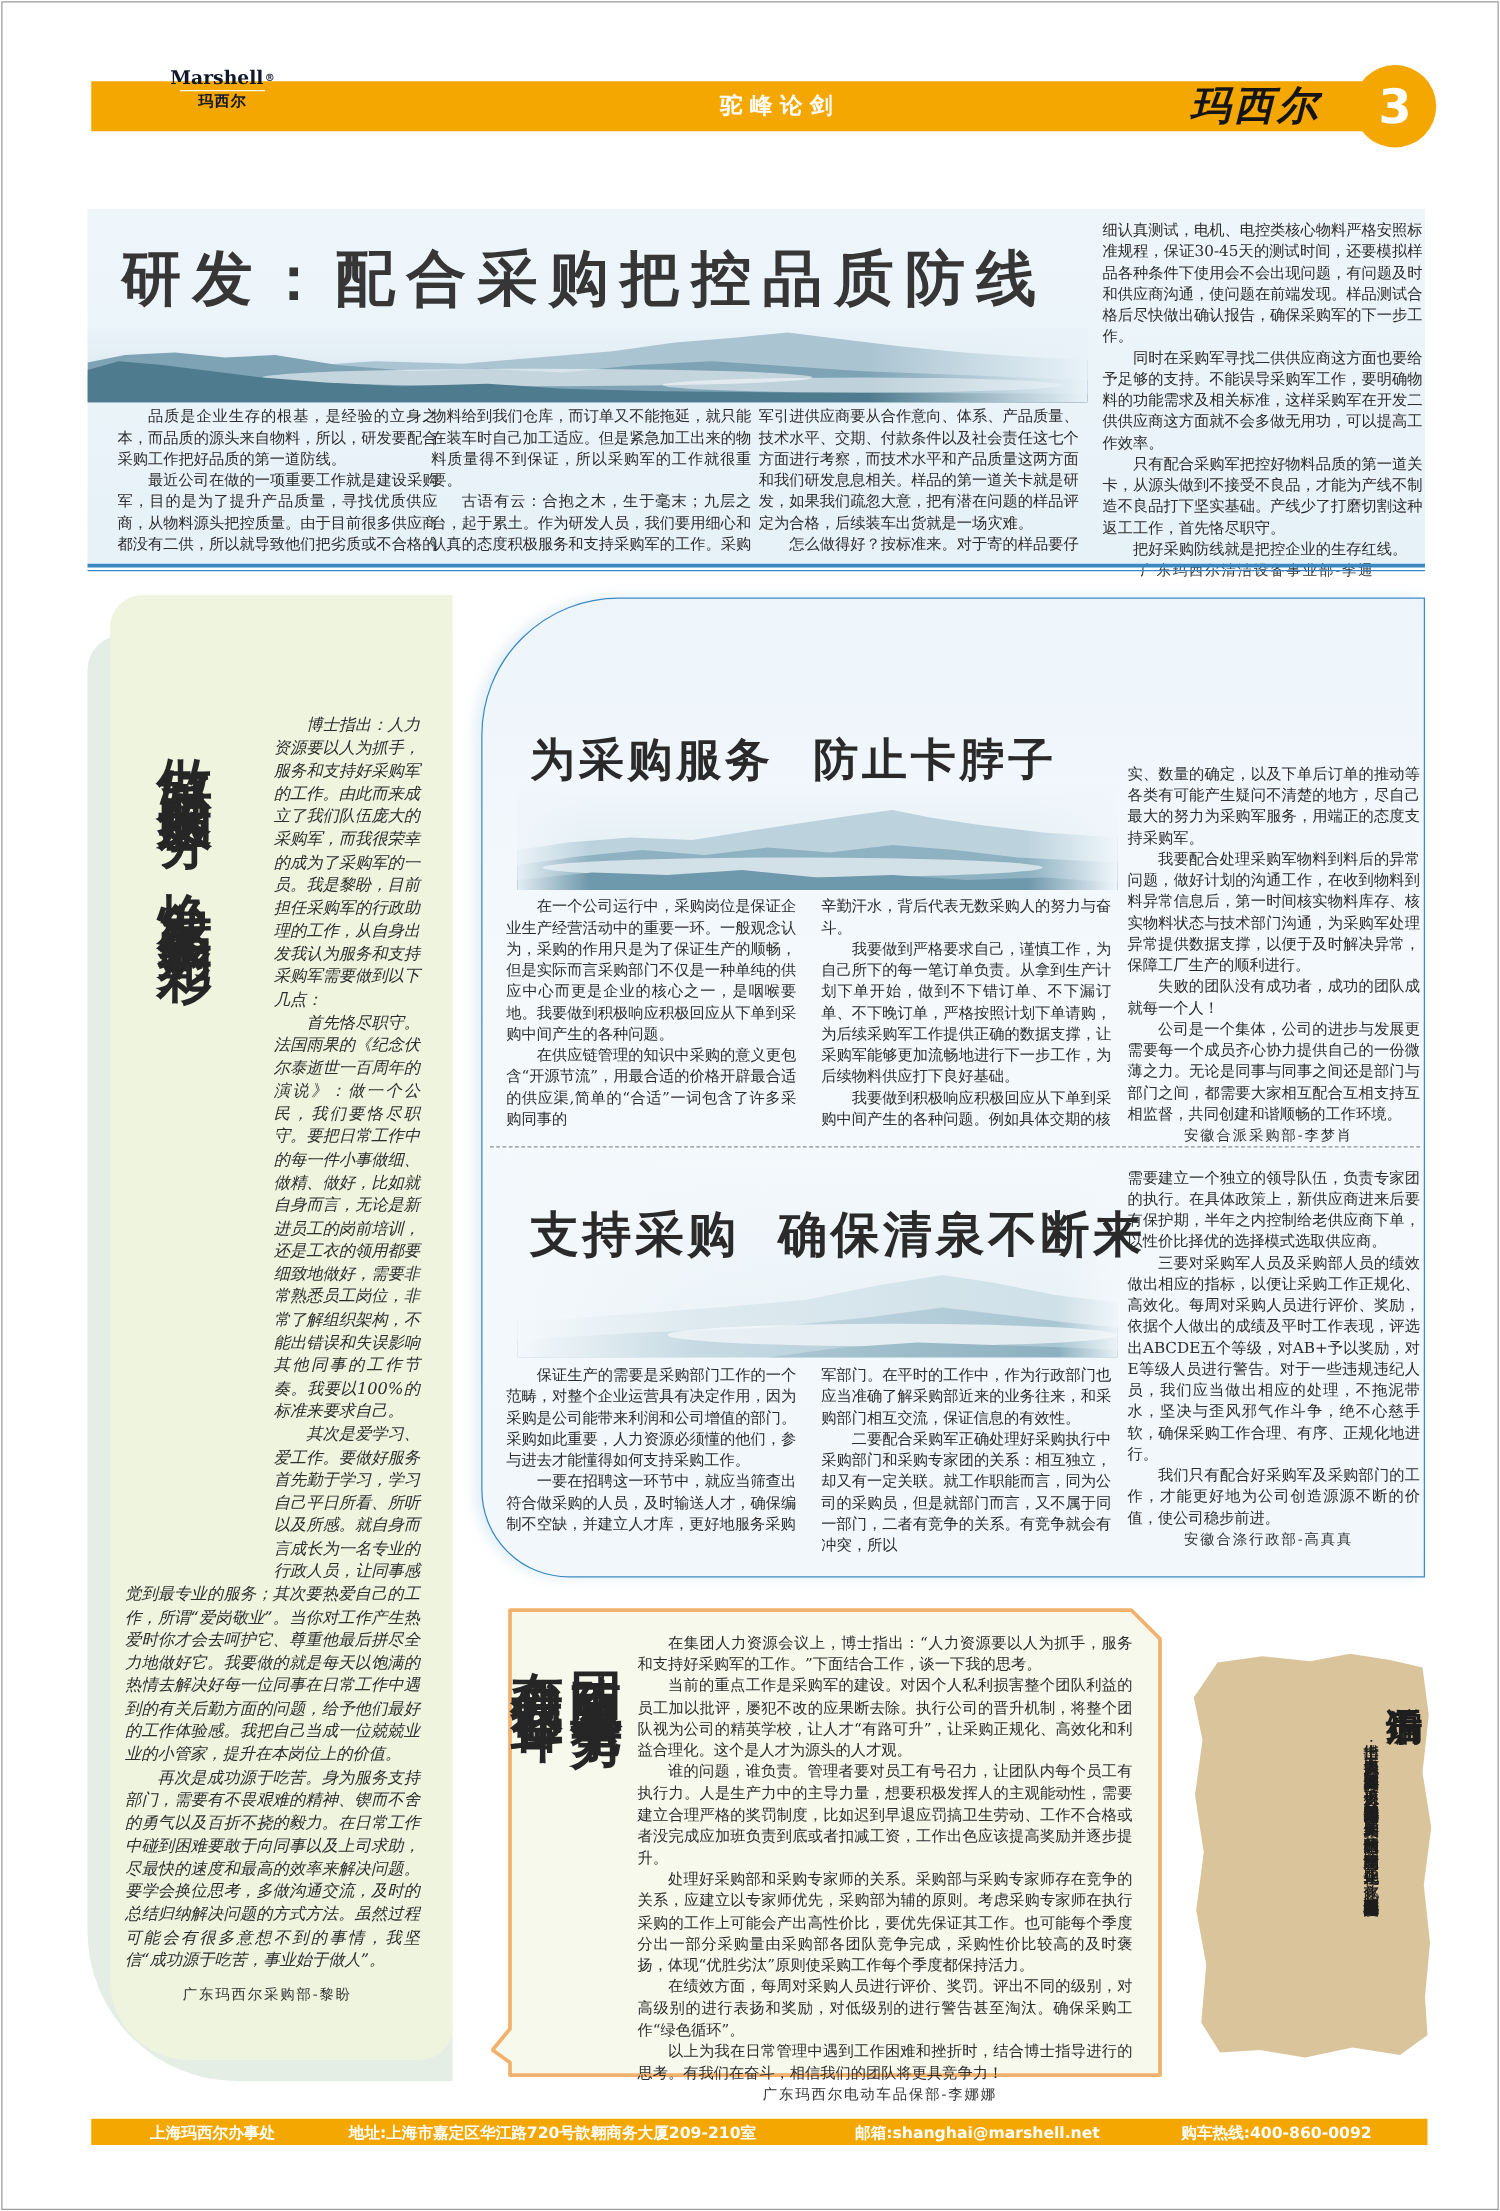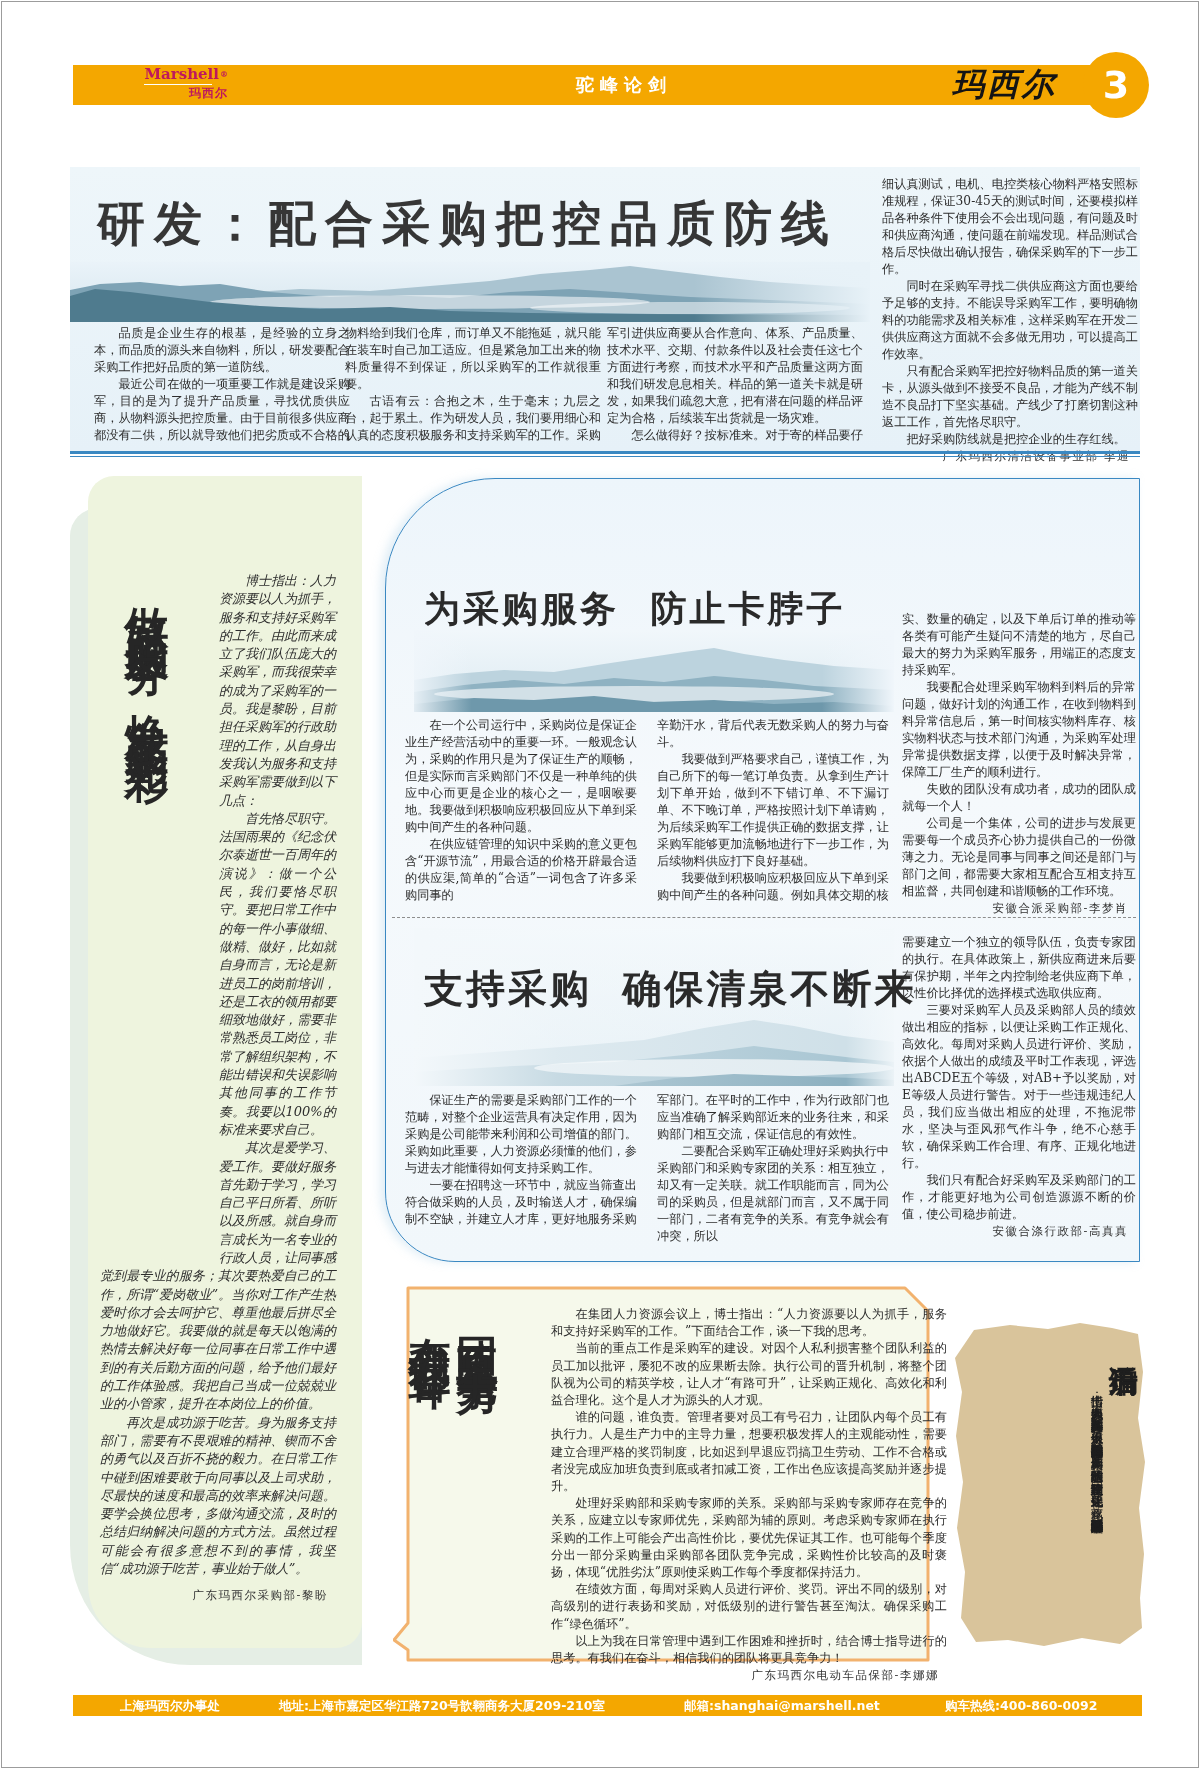--- a/index.html
+++ b/index.html
@@ -3,34 +3,34 @@
 <meta charset="utf-8">
 <style>
 *{box-sizing:border-box;}
 html,body{margin:0;padding:0;background:#fff;}
 #page{position:relative;width:1200px;height:1769px;overflow:hidden;background:#fff;font-family:"DejaVu Serif",serif;color:#333;}
 .abs{position:absolute;}
 .frame{position:absolute;left:1px;top:1px;width:1198px;height:1767px;border:1px solid #9c9c9c;}
 
 
 .hdr-bar{left:73px;top:65px;width:1045px;height:40px;background:#f4a700;}
-.logo{left:128px;top:66px;width:100px;color:#be185d;text-align:right;}
+.logo{left:128px;top:54px;width:100px;color:#0f172a;text-align:center;}
 .logo-en{font-family:"DejaVu Serif",serif;font-weight:bold;font-size:15px;line-height:17px;}
 .logo-reg{font-size:8px;vertical-align:top;margin-left:1px;}
 .logo-rule{height:1px;background:#fff;margin:1px 16px;}
 .logo-cn{font-family:"DejaVu Sans",sans-serif;font-size:12px;font-weight:bold;line-height:15px;letter-spacing:1px;}
 .section{left:549px;top:74px;width:150px;text-align:center;color:#fff;font-family:"DejaVu Sans",sans-serif;font-weight:bold;font-size:18px;letter-spacing:6px;line-height:22px;}
 .calli{left:952px;top:63px;font-family:"DejaVu Serif",serif;font-weight:bold;font-style:italic;font-size:32px;line-height:42px;letter-spacing:3px;color:#141414;white-space:nowrap;}
 .page-no{left:1083px;top:52px;width:66px;height:66px;border-radius:50%;background:#f4a700;color:#fff;font-family:"DejaVu Sans",sans-serif;font-weight:bold;font-size:38px;line-height:66px;text-align:center;}
 
 
 .col{position:absolute;font-size:12.2px;line-height:17px;text-align:justify;color:#2d2d2d;}
 .col p{margin:0;text-indent:2em;}
 .col p.cont{text-indent:0;}
-.byline{text-align:right;font-size:11.5px;letter-spacing:1.5px;color:#333;padding-right:8px;white-space:nowrap;}
+.byline{text-align:center;font-size:11.5px;letter-spacing:1.5px;color:#333;padding-right:8px;white-space:nowrap;}
 
 
 .top-panel{left:70px;top:167px;width:1070px;height:284px;background:linear-gradient(180deg,#eef6fa 0%,#e6f1f8 100%);}
 .top-rule-a{left:70px;top:451px;width:1070px;height:3px;background:#3f8fcb;}
 .top-rule-b{left:70px;top:456px;width:1070px;height:1px;background:#3f8fcb;}
 .top-title{left:97px;top:194px;font-family:"DejaVu Sans",sans-serif;font-weight:bold;font-size:48px;line-height:58px;letter-spacing:9px;color:#363636;white-space:nowrap;}
 
 
 .lp-outer{left:70px;top:508px;width:292px;height:1157px;background:#e5eee5;border-radius:28px 0 0 120px;}
 .lp-inner{left:88px;top:476px;width:274px;height:1172px;background:#eef4de;border-radius:26px 0 26px 64px;}
@@ -43,21 +43,21 @@
 .mid-box{left:385px;top:478px;width:755px;height:784px;border:1.5px solid #3a88c2;border-radius:110px 0 0 70px;background:linear-gradient(180deg,#edf5fb 0%,#f5f9fc 40%,#f1f7fb 100%);box-shadow:-5px 0 10px rgba(170,205,230,0.35);}
 .mid-title{font-family:"DejaVu Serif",serif;font-weight:bold;color:#2a2a2a;white-space:nowrap;}
 .t-serve{left:424px;top:586px;font-size:36px;line-height:44px;letter-spacing:3px;word-spacing:16px;}
 .t-support{left:424px;top:965px;font-size:39px;line-height:46px;letter-spacing:3px;word-spacing:14px;}
 .mid-sep{left:392px;top:917px;width:744px;height:0;border-top:1px dashed #8d8d8d;}
 
 
 .bf-shape{left:393px;top:1285px;}
 .bf-titles{left:406px;top:1304px;width:95px;height:345px;writing-mode:vertical-rl;text-orientation:upright;}
 .bf-titles div{font-family:"DejaVu Serif",serif;font-weight:bold;font-size:42px;line-height:47.5px;letter-spacing:6px;color:#262626;white-space:nowrap;}
-.bf-text{left:510px;top:1306px;width:396px;line-height:17.2px;margin-left:41px;}
+.bf-text{left:510px;top:1306px;width:396px;line-height:17.2px;}
 
 
 .ed-shape{left:952px;top:1322px;}
 .ed-title{left:1108px;top:1343px;writing-mode:vertical-rl;text-orientation:upright;font-family:"DejaVu Sans",sans-serif;font-weight:bold;font-size:29px;line-height:32px;color:#1e1e1e;}
 .ed-text{left:974px;top:1352px;width:133px;height:263px;writing-mode:vertical-rl;font-family:"DejaVu Sans",sans-serif;font-size:12.5px;line-height:19px;color:#1e1e1e;text-indent:2.6em;text-align:justify;}
 
 
 .ftr-bar{left:73px;top:1695px;width:1069px;height:21px;background:#f4a700;}
 .ftr-txt{top:1697px;color:#fff;font-family:"DejaVu Sans",sans-serif;font-weight:bold;font-size:12.5px;line-height:17px;white-space:nowrap;}
 </style>

